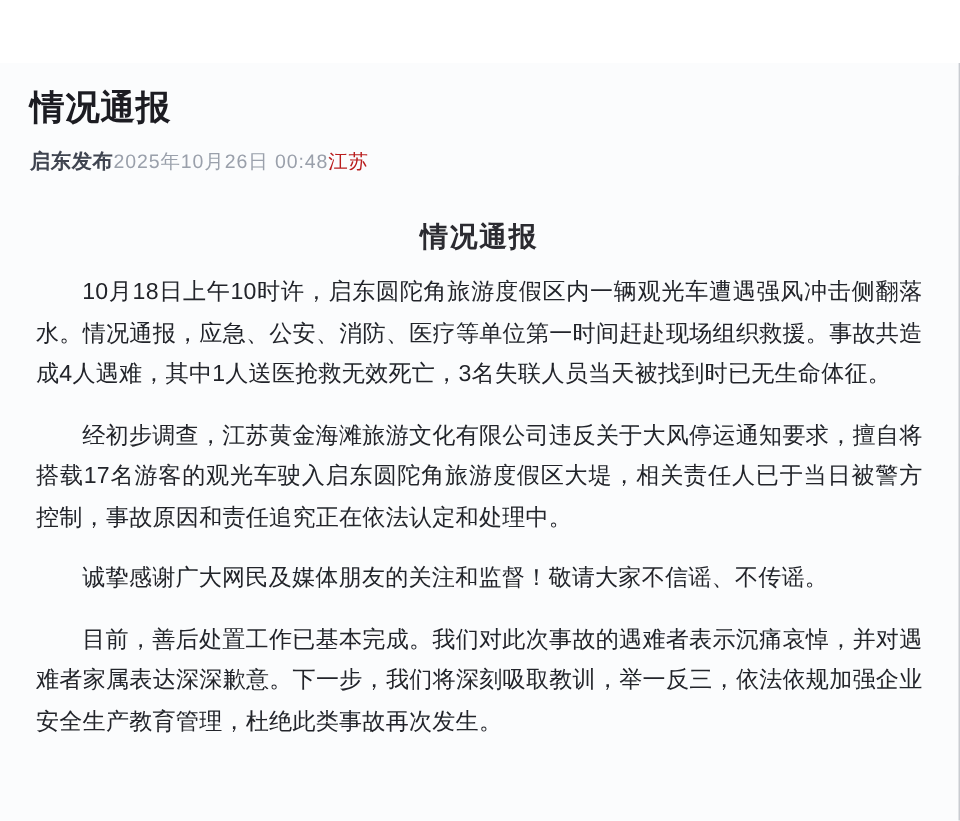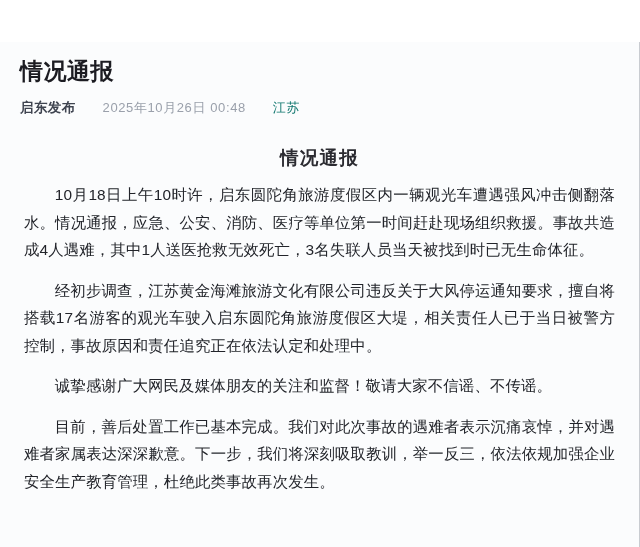--- a/index.html
+++ b/index.html
@@ -36,37 +36,37 @@
     font-size: 23px;
     line-height: 30px;
     font-weight: bold;
     color: #1c1c22;
     letter-spacing: 0.5px;
   }
   .meta-row {
     margin-top: 13px;
     display: flex;
     align-items: flex-start;
-    gap: 27px;
+    gap: 0;
     white-space: nowrap;
   }
   .meta-source {
     font-size: 13.5px;
     font-weight: bold;
     color: #3f4450;
     letter-spacing: 0.4px;
   }
   .meta-time {
     font-size: 13px;
     color: #9aa0ab;
     letter-spacing: 0.6px;
   }
   .meta-region {
     font-size: 13px;
-    color: #0f766e;
+    color: #b91c1c;
     letter-spacing: 0.6px;
   }
 
   
   .article {
     padding: 6px 24px 0 24px;
   }
   .article-heading {
     text-align: center;
     font-size: 18.5px;

